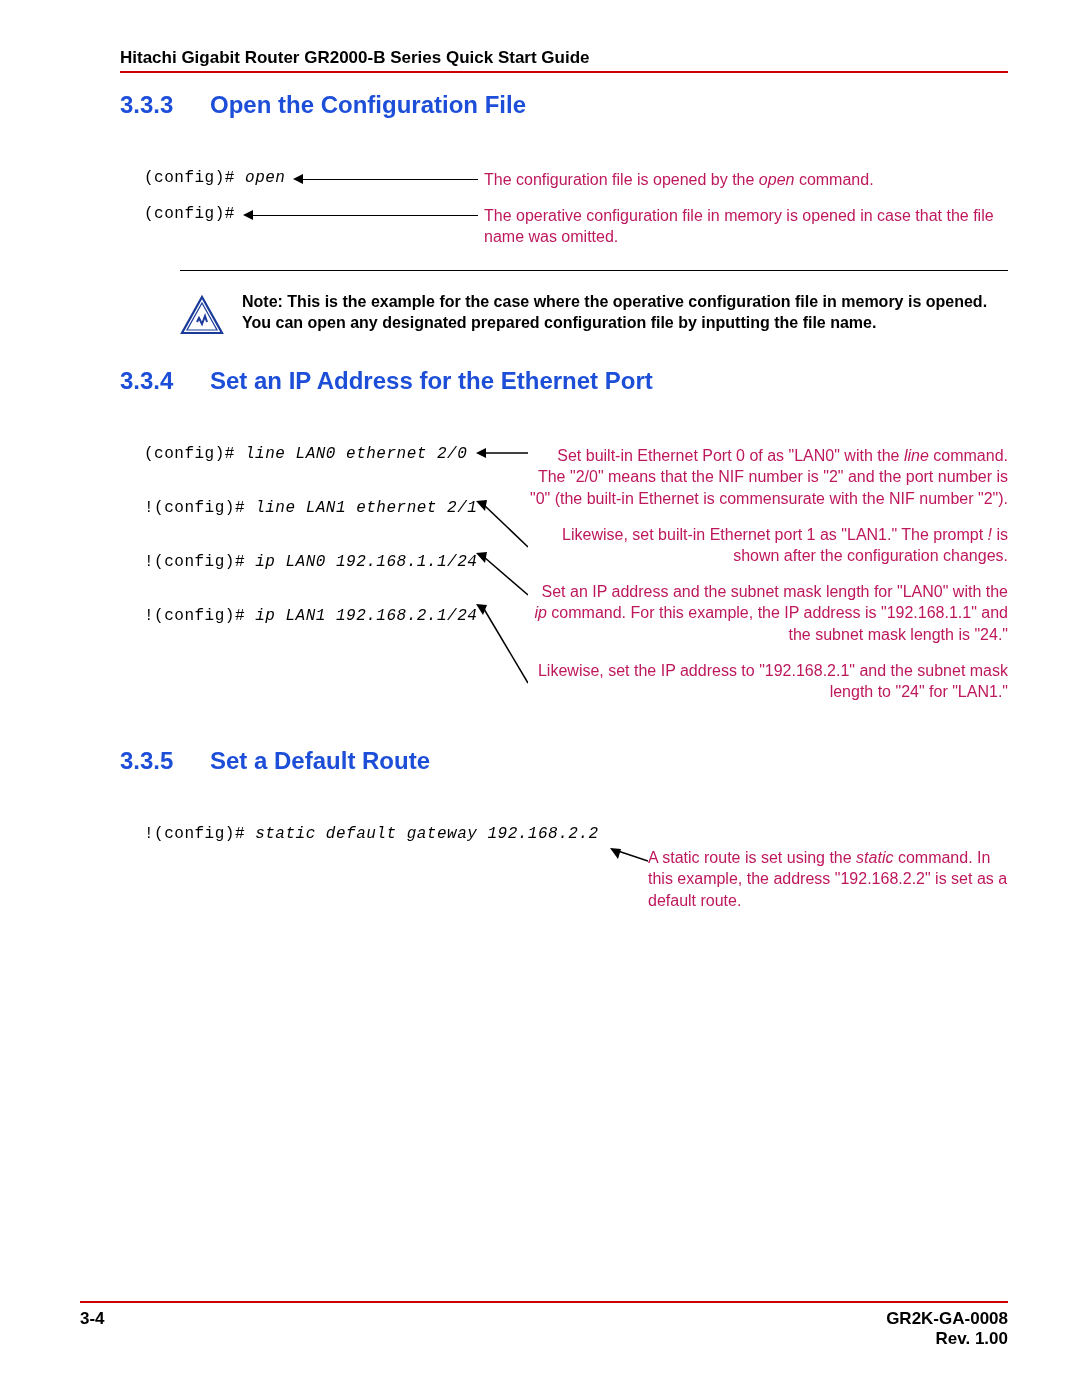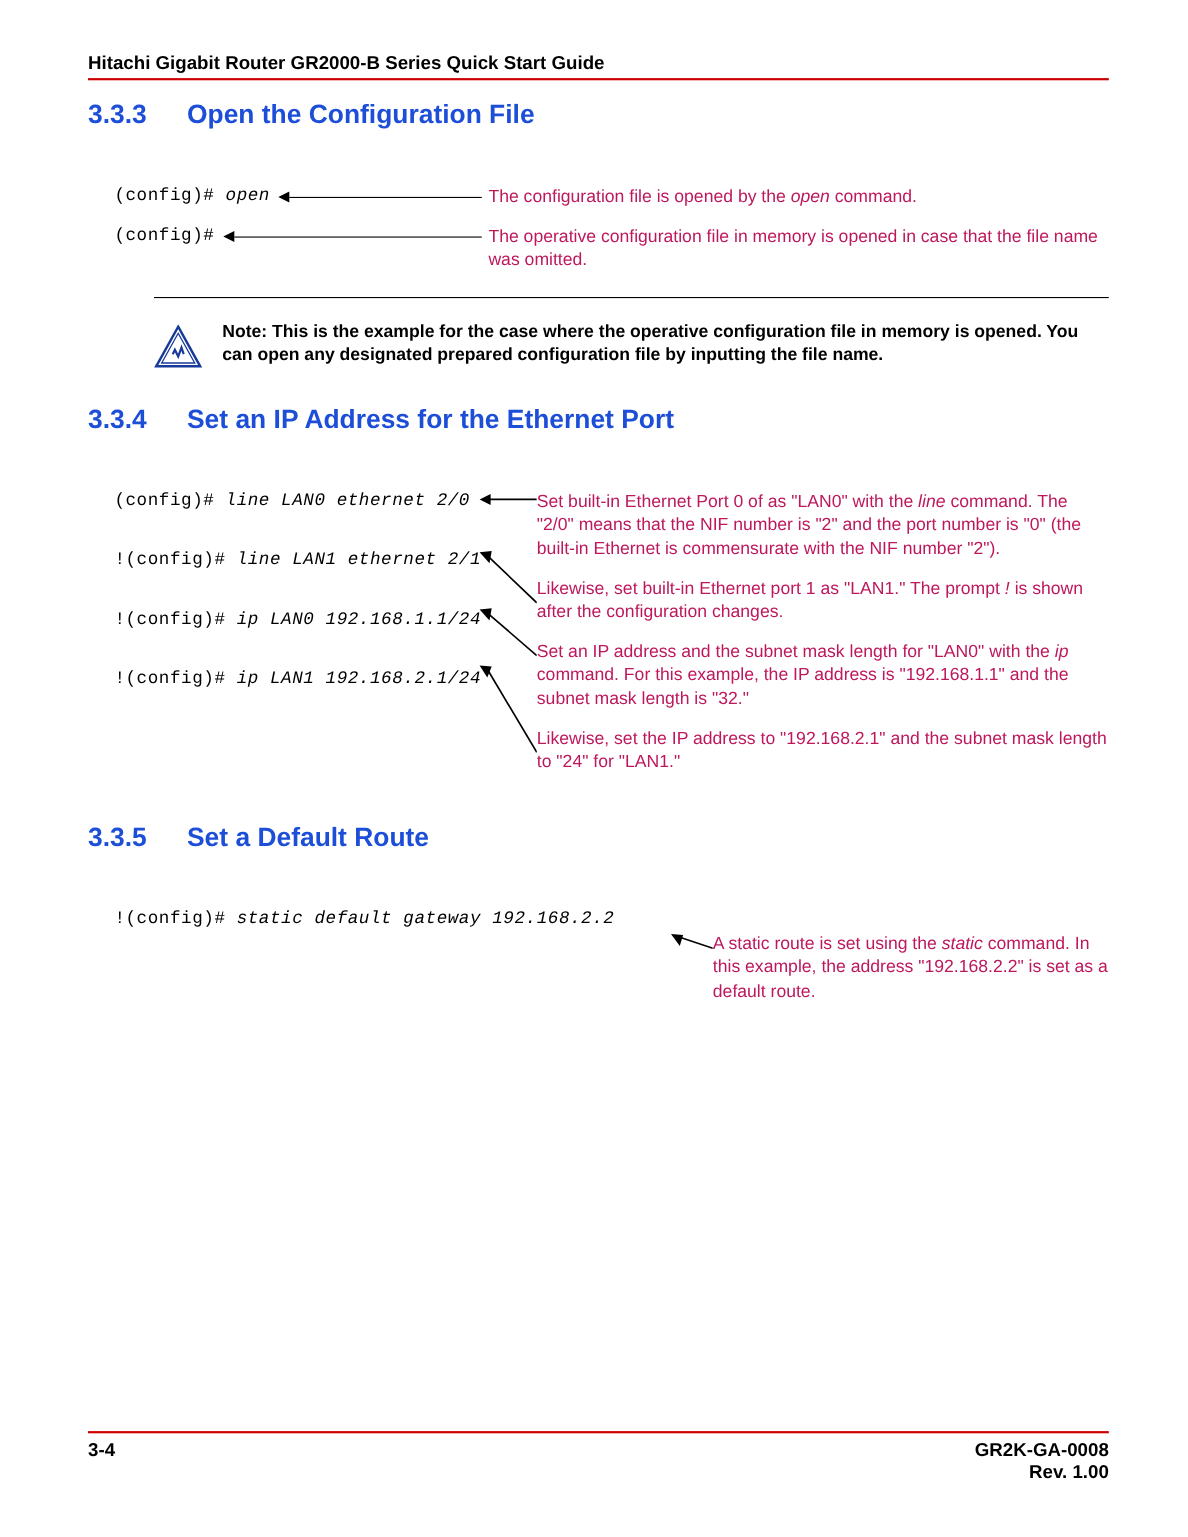--- a/index.html
+++ b/index.html
@@ -8,21 +8,21 @@
     background: #fff;
   }
   .page {
     width: 1080px;
     height: 1397px;
     position: relative;
     background: #fff;
     font-family: Arial, Helvetica, sans-serif;
     color: #000;
     box-sizing: border-box;
-    padding: 48px 72px 0 80px;
+    padding: 48px 72px 0 120px;
   }
   .hdr-title {
     font-weight: bold;
     font-size: 17px;
     border-bottom: 2px solid #c00;
     padding-bottom: 3px;
     margin-bottom: 18px;
   }
   .sec-heading {
     color: #1d4ed8;
@@ -142,20 +142,21 @@
     white-space: nowrap;
   }
   .s334-mid {
     width: 54px;
     flex-shrink: 0;
     position: relative;
     height: 260px;
   }
   .s334-right {
     flex: 1;
+    text-align: right;
   }
   .s334-right .para {
     margin-bottom: 14px;
   }
 
   
   .s335 {
     margin-left: 24px;
   }
   .s335-top .cmd {
@@ -286,21 +287,21 @@
         </svg>
       </div>
       <div class="s334-right">
         <div class="para expl red">
           <span>Set built-in Ethernet Port 0 of as "LAN0" with the </span><span class="it">line</span><span> command. The "2/0" means that the NIF number is "2" and the port number is "0" (the built-in Ethernet is commensurate with the NIF number "2").</span>
         </div>
         <div class="para expl red">
           <span>Likewise, set built-in Ethernet port 1 as "LAN1." The prompt </span><span class="it">!</span><span> is shown after the configuration changes.</span>
         </div>
         <div class="para expl red">
-          <span>Set an IP address and the subnet mask length for "LAN0" with the </span><span class="it">ip</span><span> command. For this example, the IP address is "192.168.1.1" and the subnet mask length is "32."</span>
+          <span>Set an IP address and the subnet mask length for "LAN0" with the </span><span class="it">ip</span><span> command. For this example, the IP address is "192.168.1.1" and the subnet mask length is "24."</span>
         </div>
         <div class="para expl red">Likewise, set the IP address to "192.168.2.1" and the subnet mask length to "24" for "LAN1."</div>
       </div>
     </div>
   </div>
 
   <h2 class="sec-heading sec335">
     <span class="num">3.3.5</span>
     <span>Set a Default Route</span>
   </h2>

